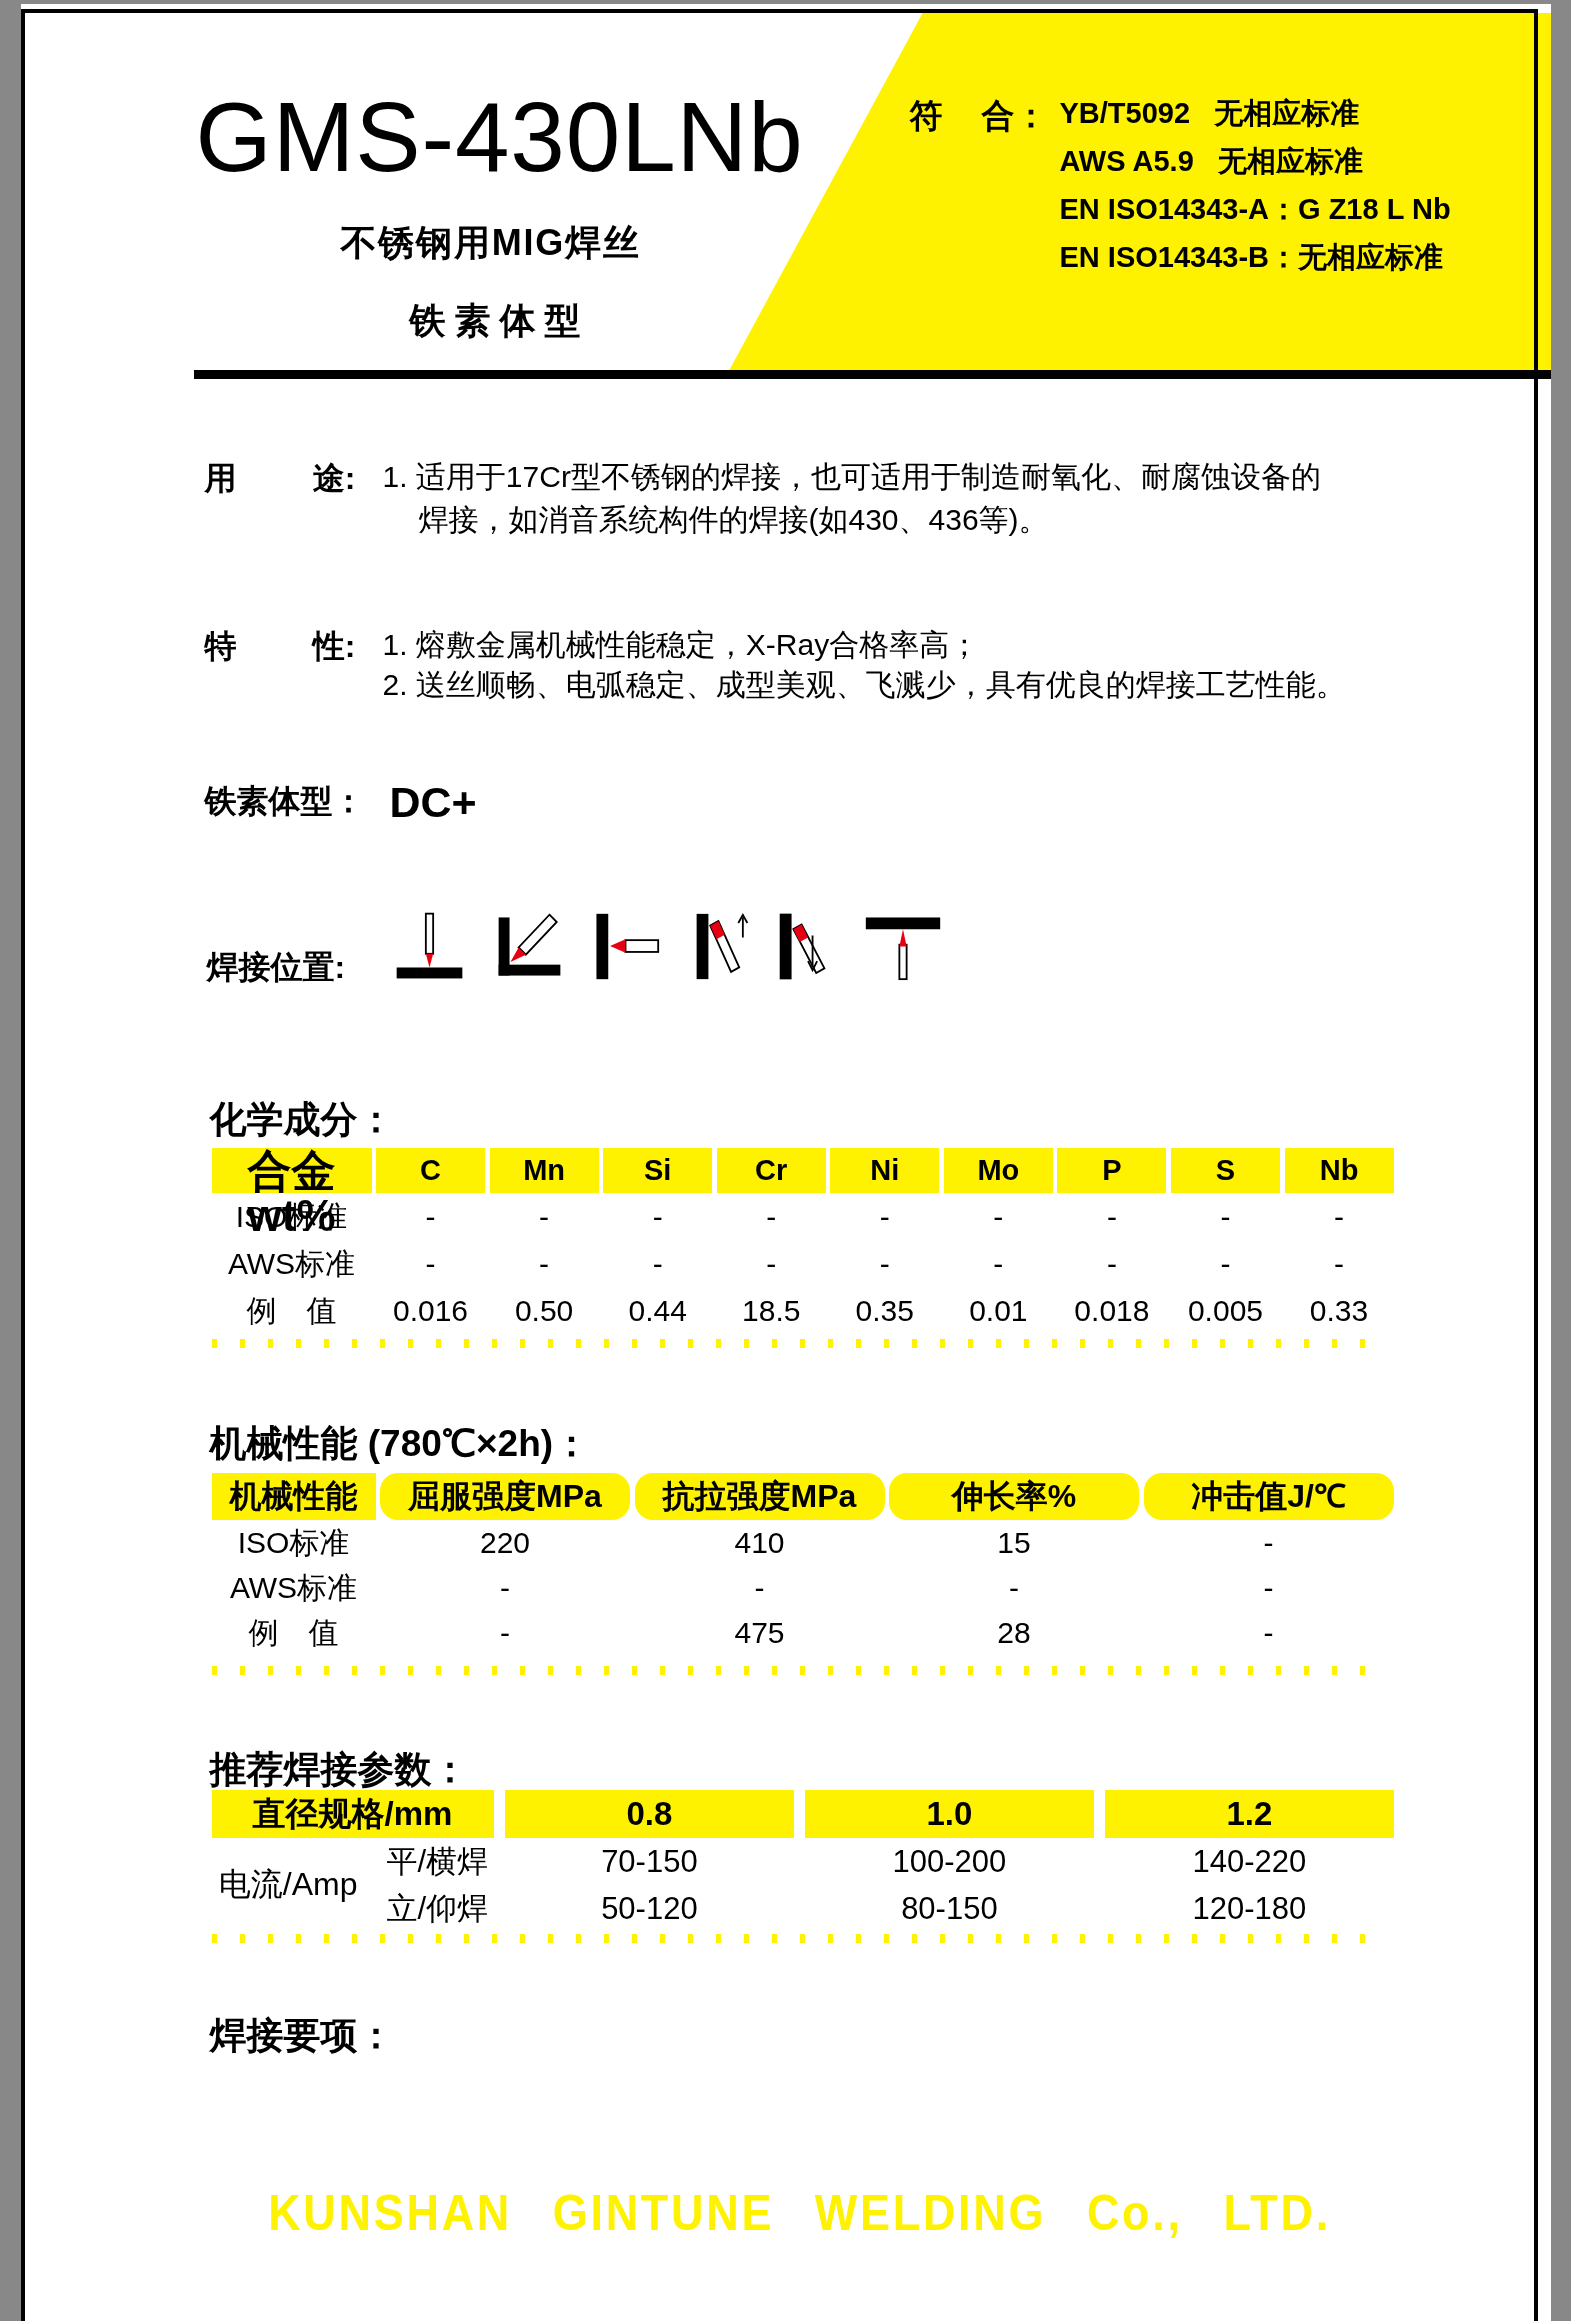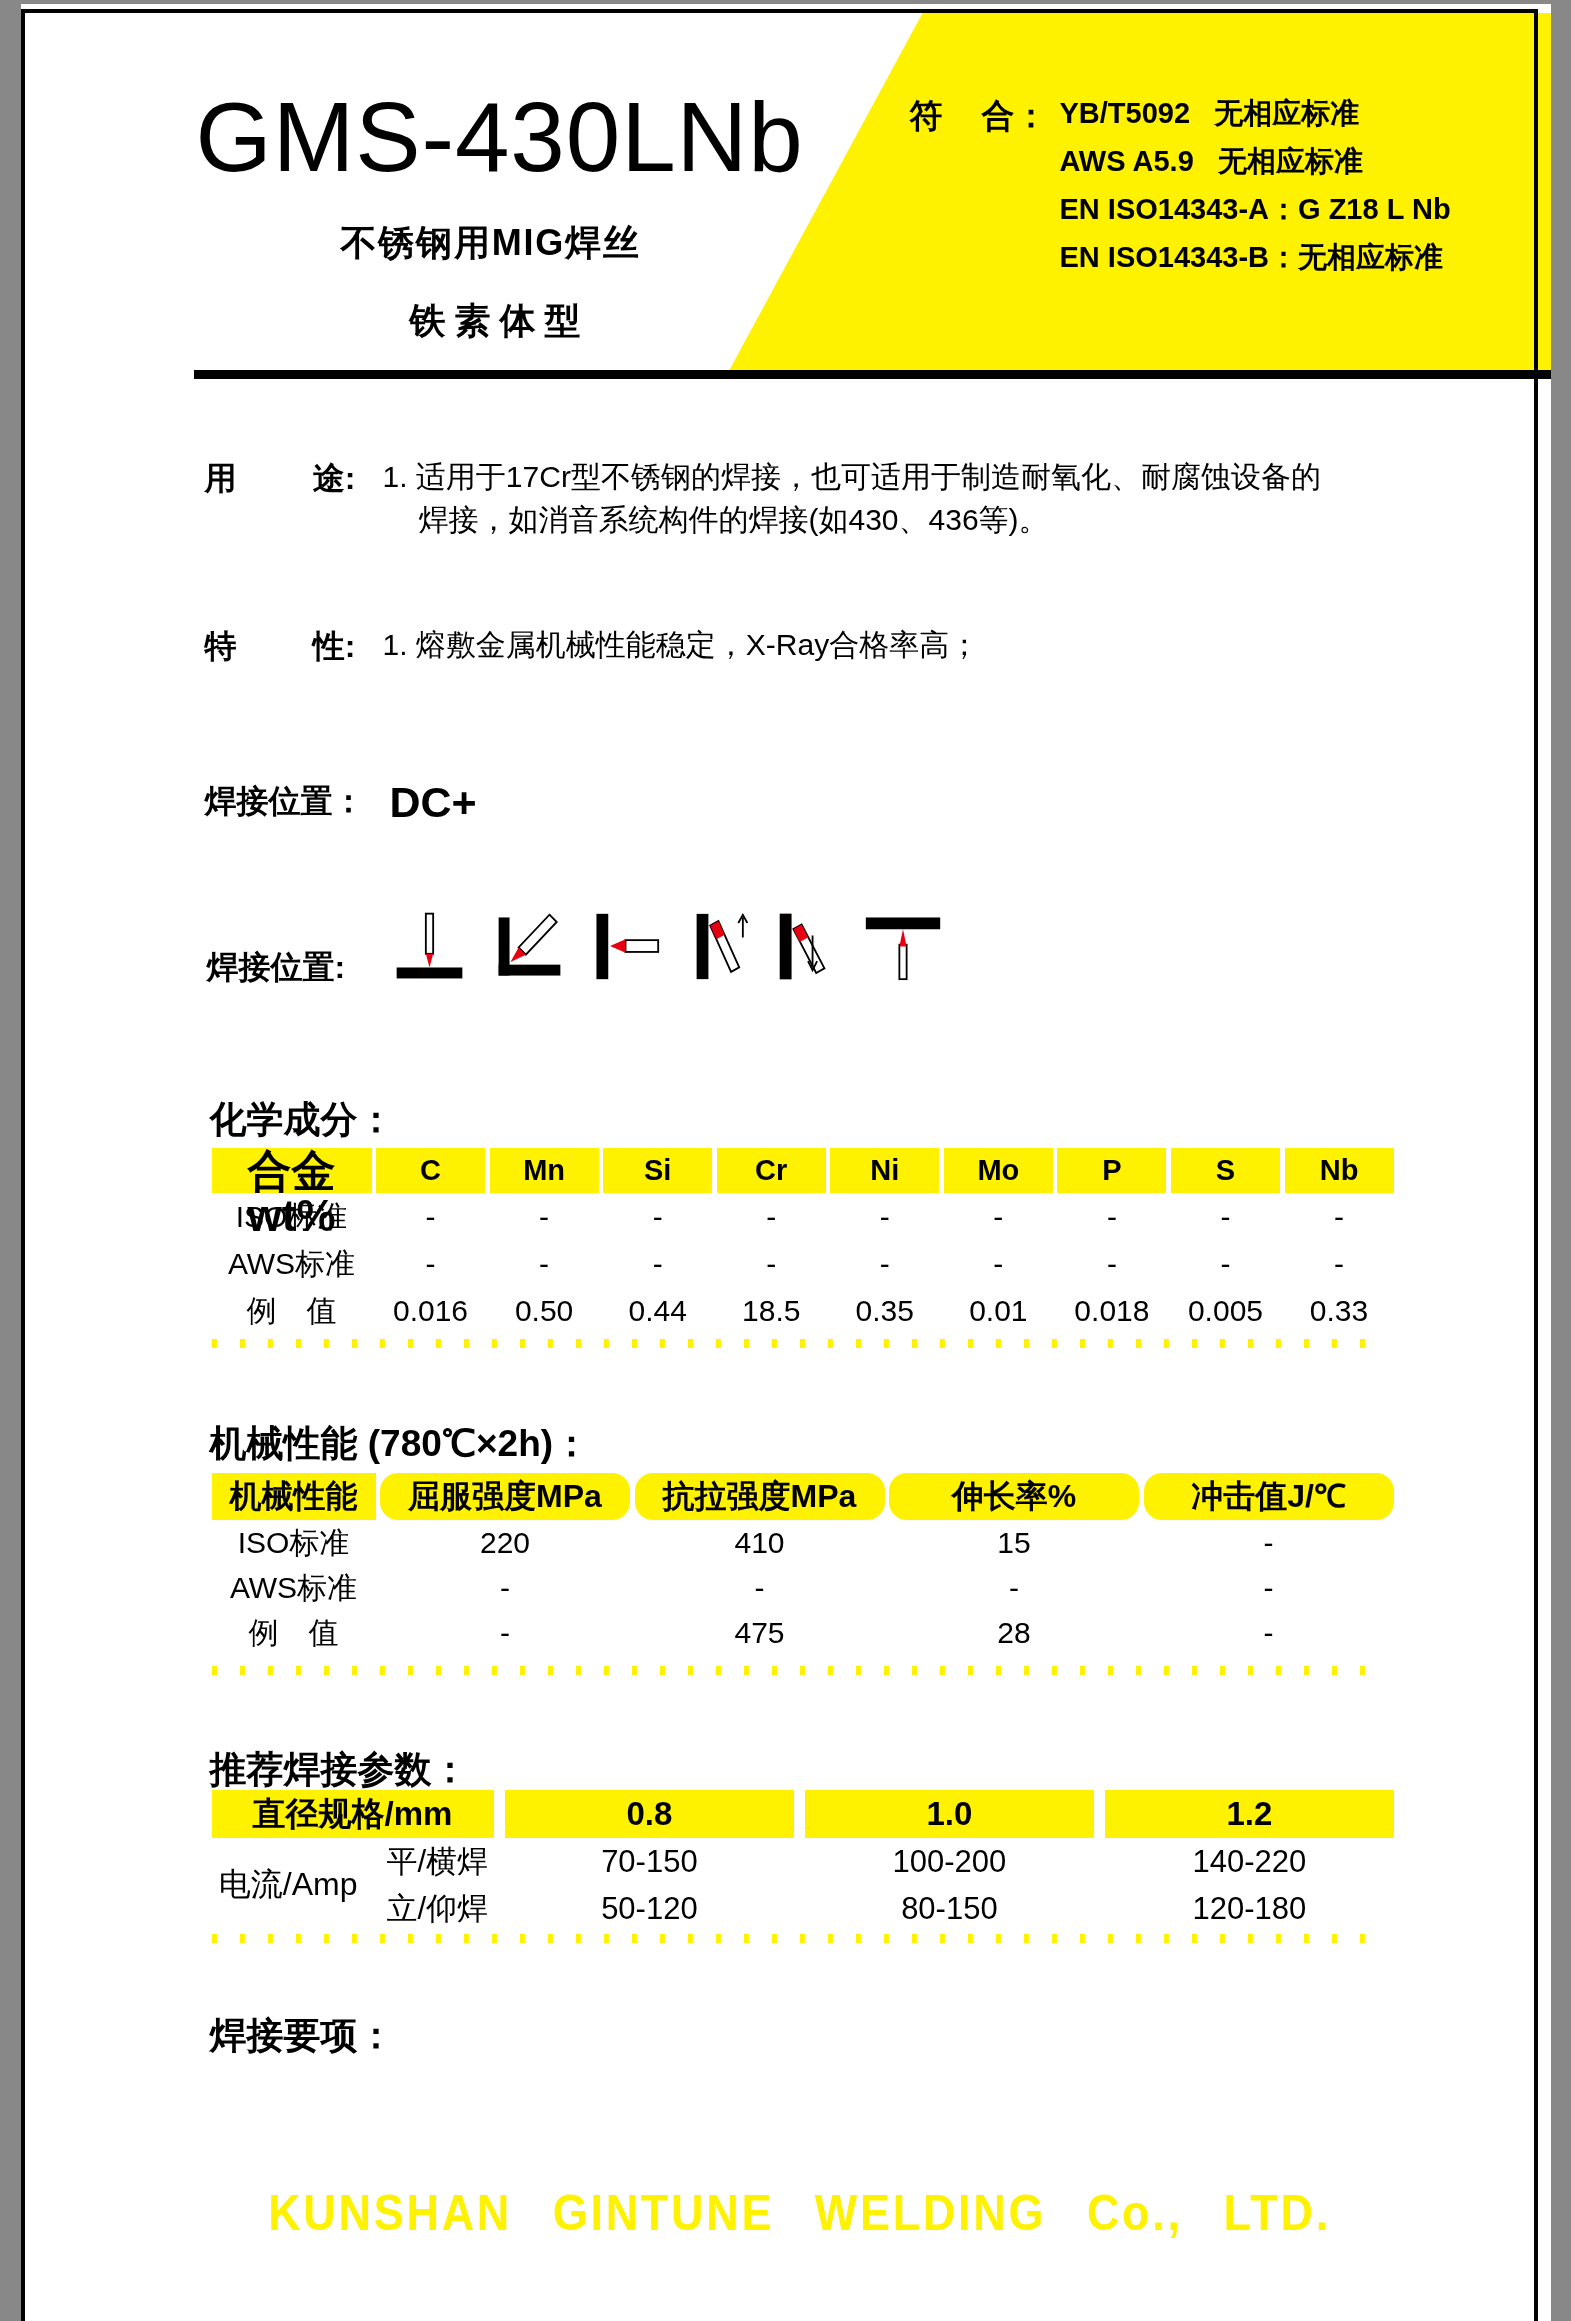--- a/index.html
+++ b/index.html
@@ -100,22 +100,23 @@
     <span>途:</span>
   </div>
   <div class="abs body-text" style="left:362px; top:452px;">1. 适用于17Cr型不锈钢的焊接，也可适用于制造耐氧化、耐腐蚀设备的</div>
   <div class="abs body-text" style="left:398px; top:495px;">焊接，如消音系统构件的焊接(如430、436等)。</div>
 
   <div class="abs jlabel" style="left:184px; top:621px;">
     <span>特</span>
     <span>性:</span>
   </div>
   <div class="abs body-text" style="left:362px; top:620px;">1. 熔敷金属机械性能稳定，X-Ray合格率高；</div>
-
-  <div class="abs" style="left:184px; top:776px; font-size:32px; font-weight:bold;">焊接位置：</div>
+  <div class="abs body-text" style="left:362px; top:660px;">2. 送丝顺畅、电弧稳定、成型美观、飞溅少，具有优良的焊接工艺性能。</div>
+
+  <div class="abs" style="left:184px; top:776px; font-size:32px; font-weight:bold;">铁素体型：</div>
   <div class="abs" style="left:369px; top:774px; font-size:43px; font-weight:bold;">DC+</div>
 
   <div class="abs" style="left:186px; top:942px; font-size:32px; font-weight:bold;">焊接位置:</div>
 
   <svg class="icon" style="left:371px;" width="75" height="73" viewBox="0 0 82 80">
     <rect x="5" y="63" width="72" height="12" fill="#000"></rect>
     <rect x="37" y="4" width="8" height="44" fill="#fff" stroke="#000" stroke-width="2"></rect>
     <polygon points="37,48 45,48 41,63" fill="#E60012"></polygon>
   </svg>
 

